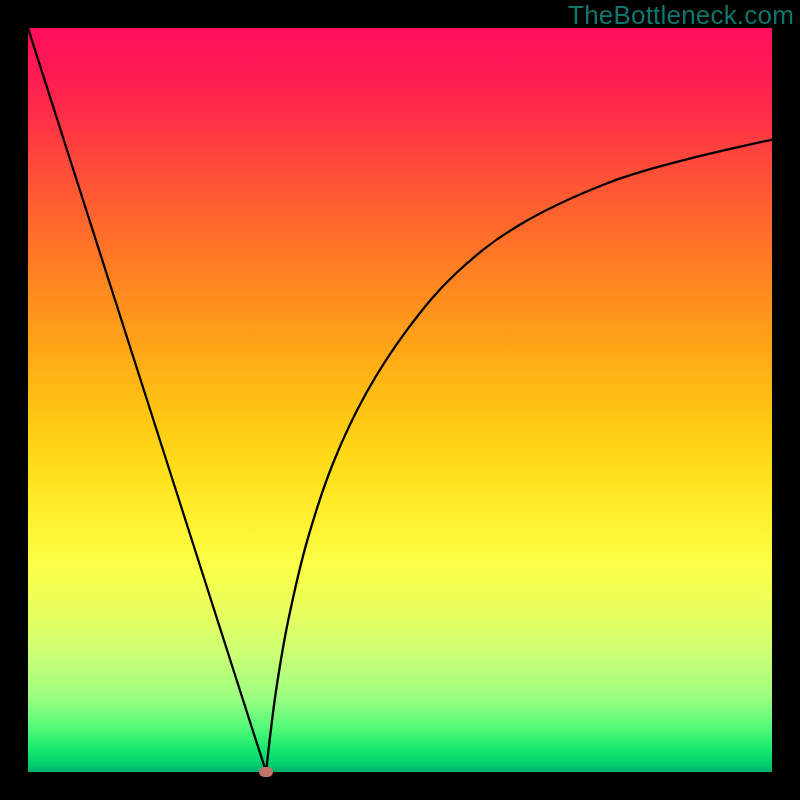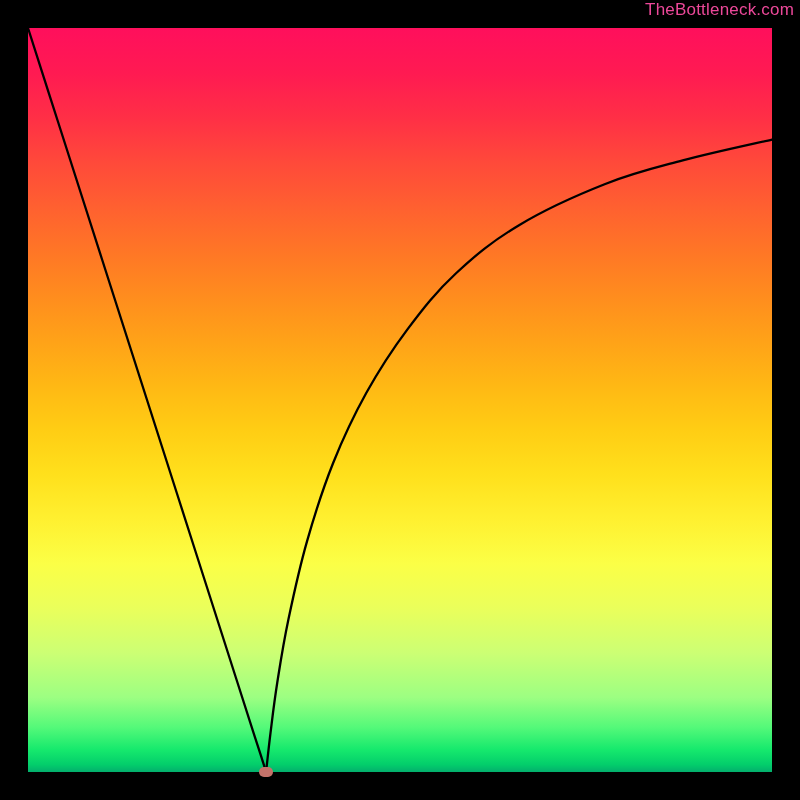--- a/index.html
+++ b/index.html
@@ -14,22 +14,22 @@
   .outer {
     position: relative;
     width: 800px;
     height: 800px;
     background: #000;
   }
   .watermark {
     position: absolute;
     top: 0;
     right: 6px;
-    color: #ec4899;
-    font-size: 17px;
+    color: #0f766e;
+    font-size: 26px;
     letter-spacing: 0.2px;
     font-weight: 400;
     z-index: 10;
   }
   .plot {
     position: absolute;
     left: 28px;
     top: 28px;
     width: 744px;
     height: 744px;

